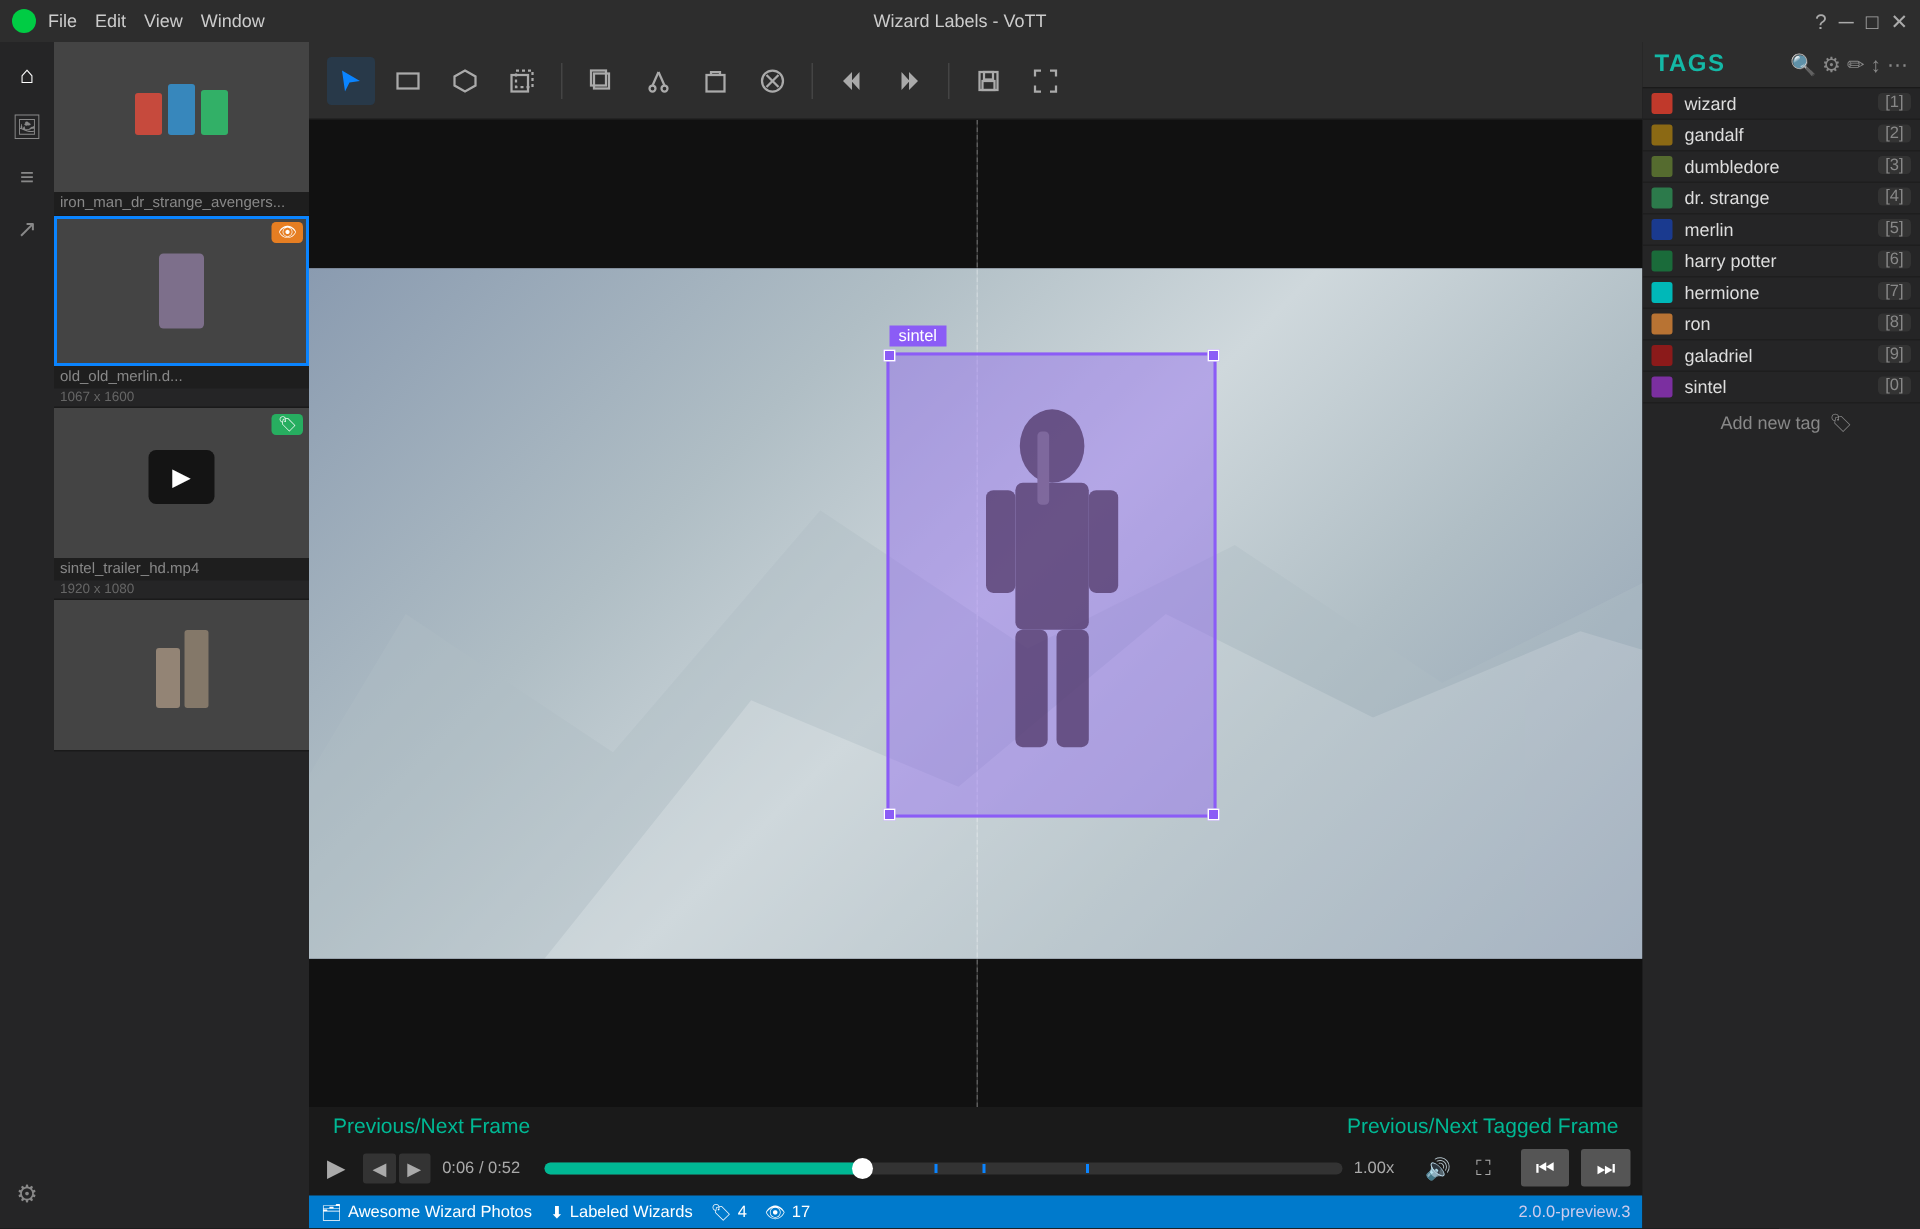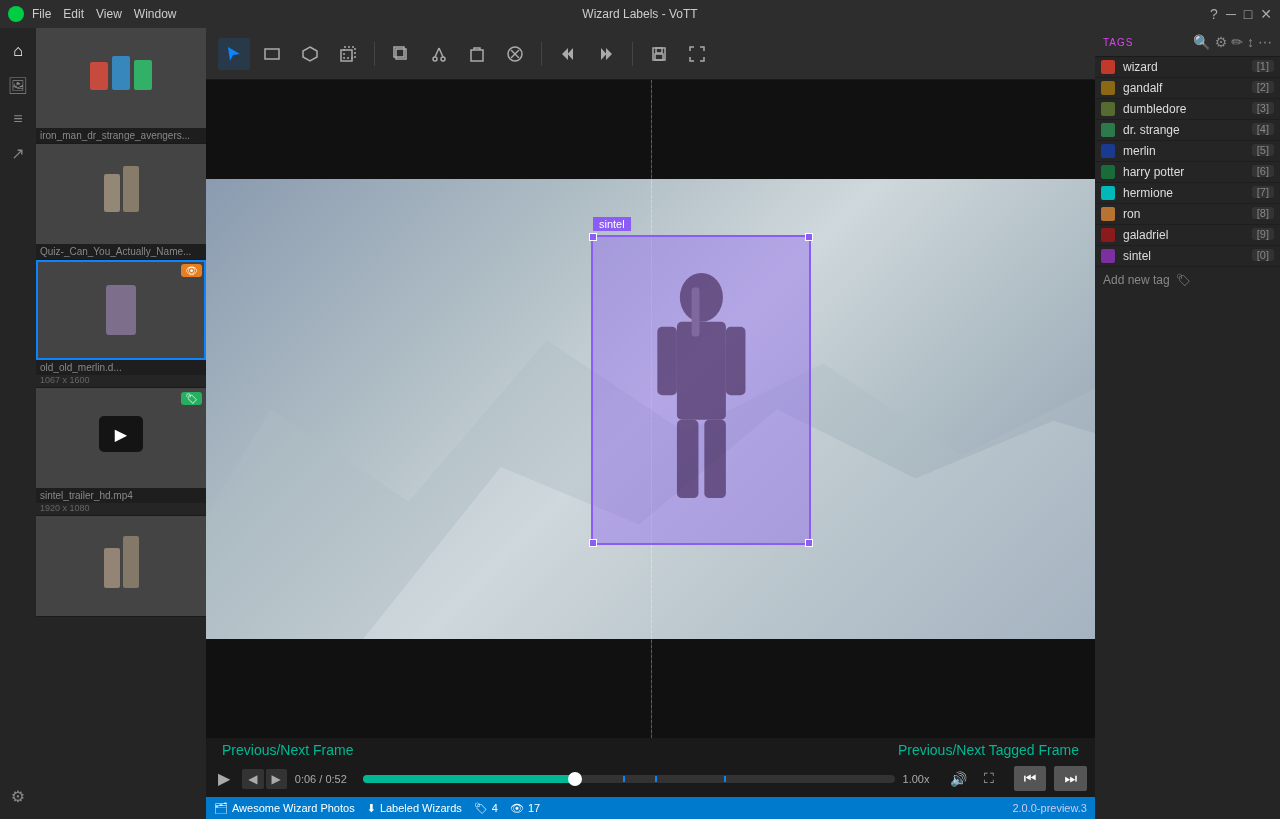--- a/index.html
+++ b/index.html
@@ -69,27 +69,27 @@
     .ctrl-btn { background: none; border: none; color: #aaa; cursor: pointer; font-size: 16px; padding: 2px 4px; }
     .frame-jump-btn { background: #444; border: none; color: #fff; padding: 4px 10px; cursor: pointer; border-radius: 2px; font-size: 14px; }
     #footer { background: #007acc; height: 22px; display: flex; align-items: center; padding: 0 8px; gap: 12px; font-size: 11px; color: #fff; flex-shrink: 0; }
     #footer .footer-item { display: flex; align-items: center; gap: 4px; }
     #footer .spacer { flex: 1; }
     #footer .version { color: #cce; }
 
     
     #right-panel { width: 185px; background: #252526; display: flex; flex-direction: column; flex-shrink: 0; }
     #tags-header { display: flex; align-items: center; justify-content: space-between; padding: 6px 8px; background: #2d2d2d; border-bottom: 1px solid #1a1a1a; }
-    #tags-header .title { font-size: 10px; color: #d946ef; font-weight: normal; letter-spacing: 1px; }
+    #tags-header .title { font-size: 16px; color: #14b8a6; font-weight: bold; letter-spacing: 1px; }
     #tags-header .icons { display: flex; gap: 4px; color: #888; font-size: 14px; }
     .tag-item { display: flex; align-items: flex-start; padding: 3px 6px; border-bottom: 1px solid #1e1e1e; cursor: pointer; }
     .tag-color { width: 14px; height: 14px; border-radius: 2px; margin-right: 8px; flex-shrink: 0; }
     .tag-name { flex: 1; font-size: 12px; color: #ddd; }
     .tag-count { font-size: 11px; color: #888; background: #333; padding: 0 5px; border-radius: 3px; }
-    .add-tag { display: flex; align-items: center; padding: 6px 8px; color: #888; cursor: pointer; gap: 6px; }
+    .add-tag { display: flex; align-items: center; padding: 6px 8px; color: #888; cursor: pointer; gap: 6px; margin-left: 44px; }
 
     
     .thumb-1 { background: linear-gradient(135deg, #2c3e50 0%, #4a6741 50%, #3d5a3e 100%); }
     .thumb-2 { background: linear-gradient(135deg, #3d2b1f 0%, #5c4033 50%, #4a3428 100%); }
     .thumb-3 { background: linear-gradient(135deg, #1a1a2e 0%, #2d2d44 50%, #3d3d55 100%); }
     .thumb-4 { background: linear-gradient(135deg, #2c2c2c 0%, #4a4a4a 50%, #333 100%); }
     .thumb-5 { background: linear-gradient(135deg, #3b2a1a 0%, #5c4a3a 50%, #4a3828 100%); }
     .thumb-6 { background: linear-gradient(135deg, #1a2e1a 0%, #2d4a2d 50%, #3d5a3d 100%); }
 
     
@@ -137,29 +137,20 @@
         <div class="thumb thumb-1">
           <div style="display:flex;gap:4px;align-items:flex-end;padding-bottom:10px;">
             <div style="width:18px;height:28px;background:#e74c3c;border-radius:2px;opacity:0.8;"></div>
             <div style="width:18px;height:34px;background:#3498db;border-radius:2px;opacity:0.8;"></div>
             <div style="width:18px;height:30px;background:#2ecc71;border-radius:2px;opacity:0.8;"></div>
           </div>
         </div>
         <div class="file-label">iron_man_dr_strange_avengers...</div>
       </div>
 
-      <div class="file-item">
-        <div class="thumb thumb-2">
-          <div style="display:flex;gap:3px;align-items:flex-end;padding-bottom:10px;">
-            <div style="width:16px;height:38px;background:rgba(200,180,150,0.6);border-radius:2px;"></div>
-            <div style="width:16px;height:46px;background:rgba(180,160,130,0.6);border-radius:2px;"></div>
-          </div>
-        </div>
-        <div class="file-label">Quiz-_Can_You_Actually_Name...</div>
-      </div>
 
       <div class="file-item">
         <div class="thumb thumb-3" style="border:2px solid #0a84ff;">
           <div style="display:flex;align-items:center;justify-content:center;width:100%;height:100%;">
             <div style="width:30px;height:50px;background:rgba(150,130,170,0.7);border-radius:3px;"></div>
           </div>
         </div>
         <div class="badge">👁</div>
         <div class="file-label">old_old_merlin.d...</div>
         <div class="file-dims">1067 x 1600</div>

